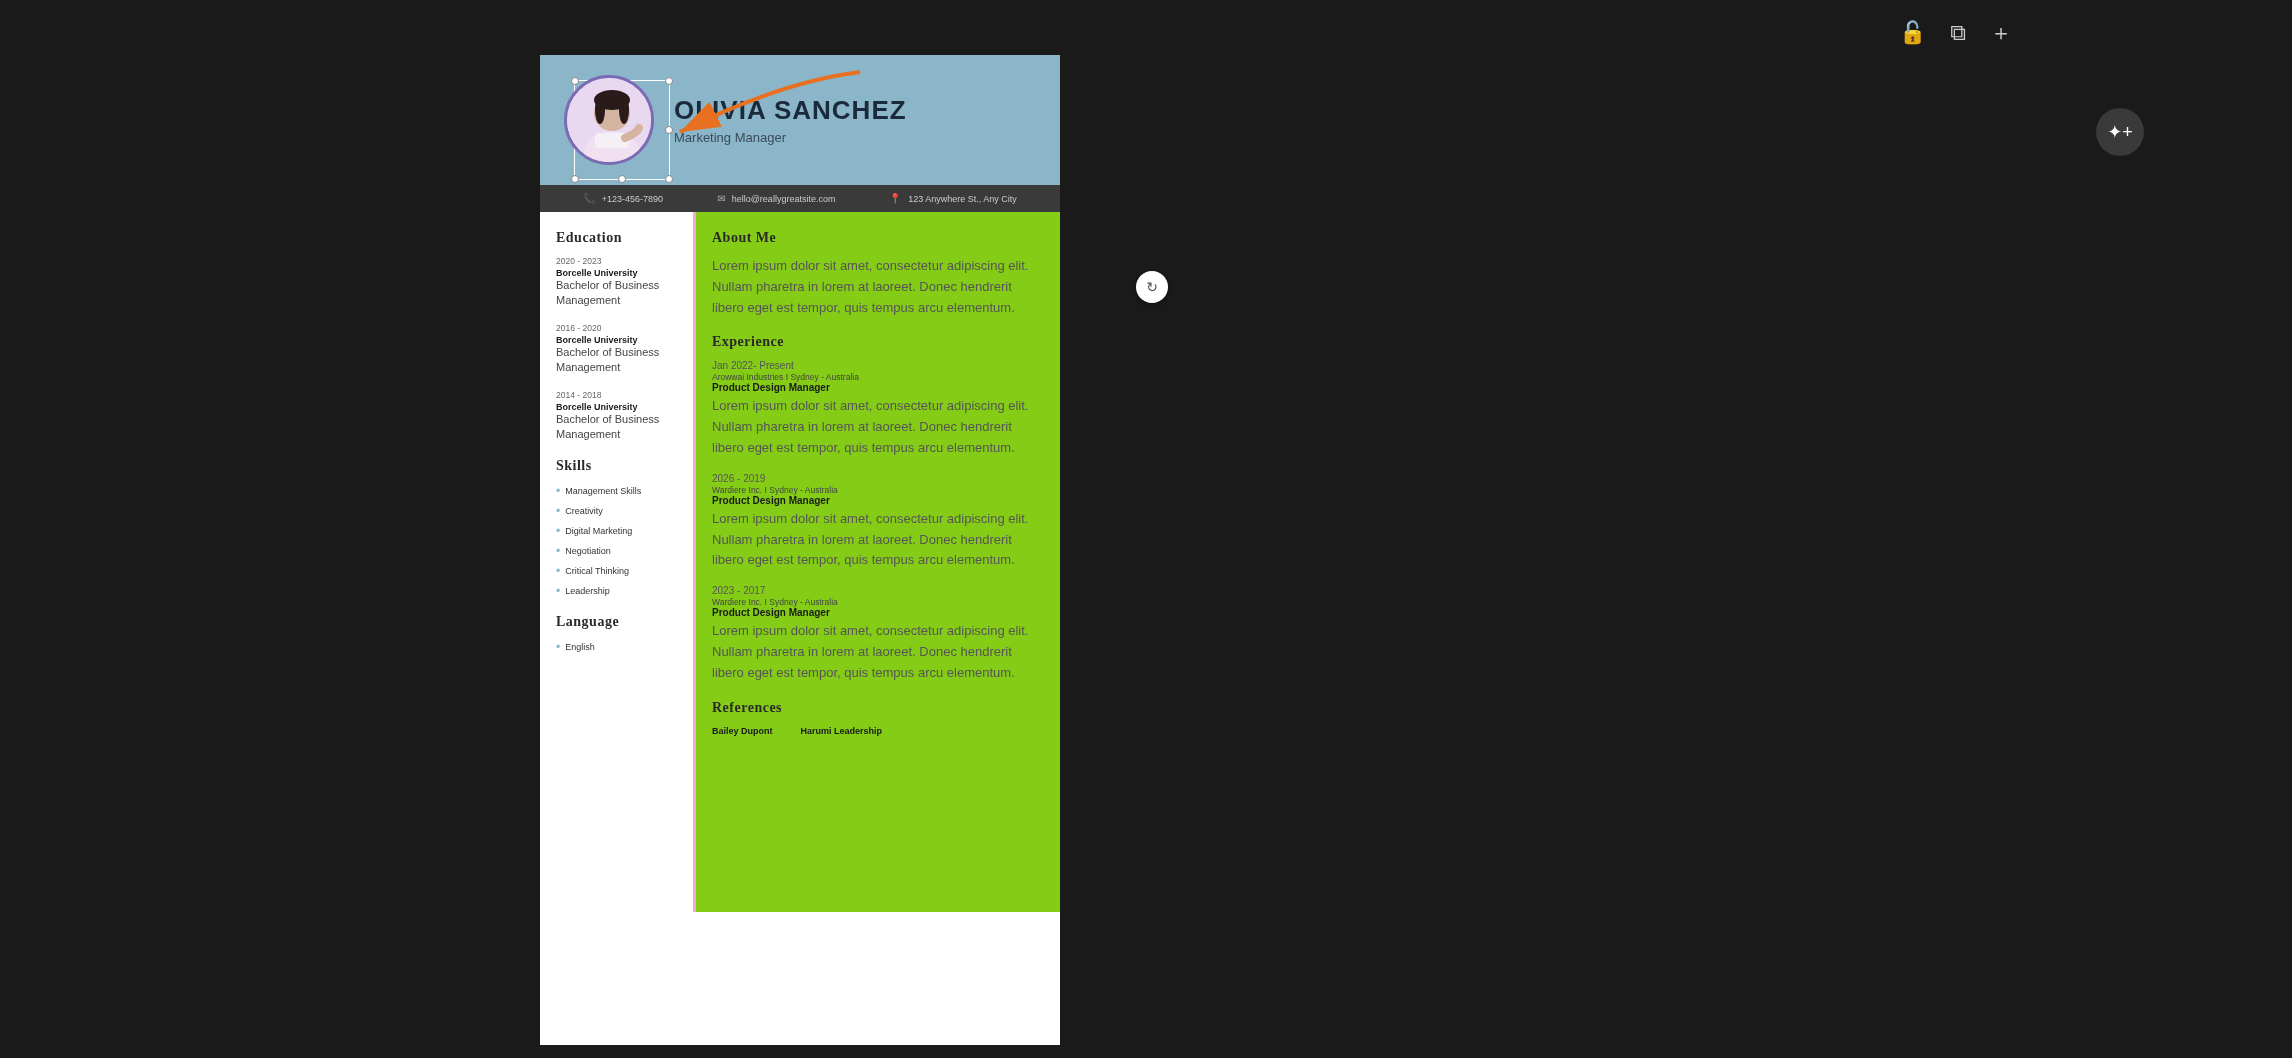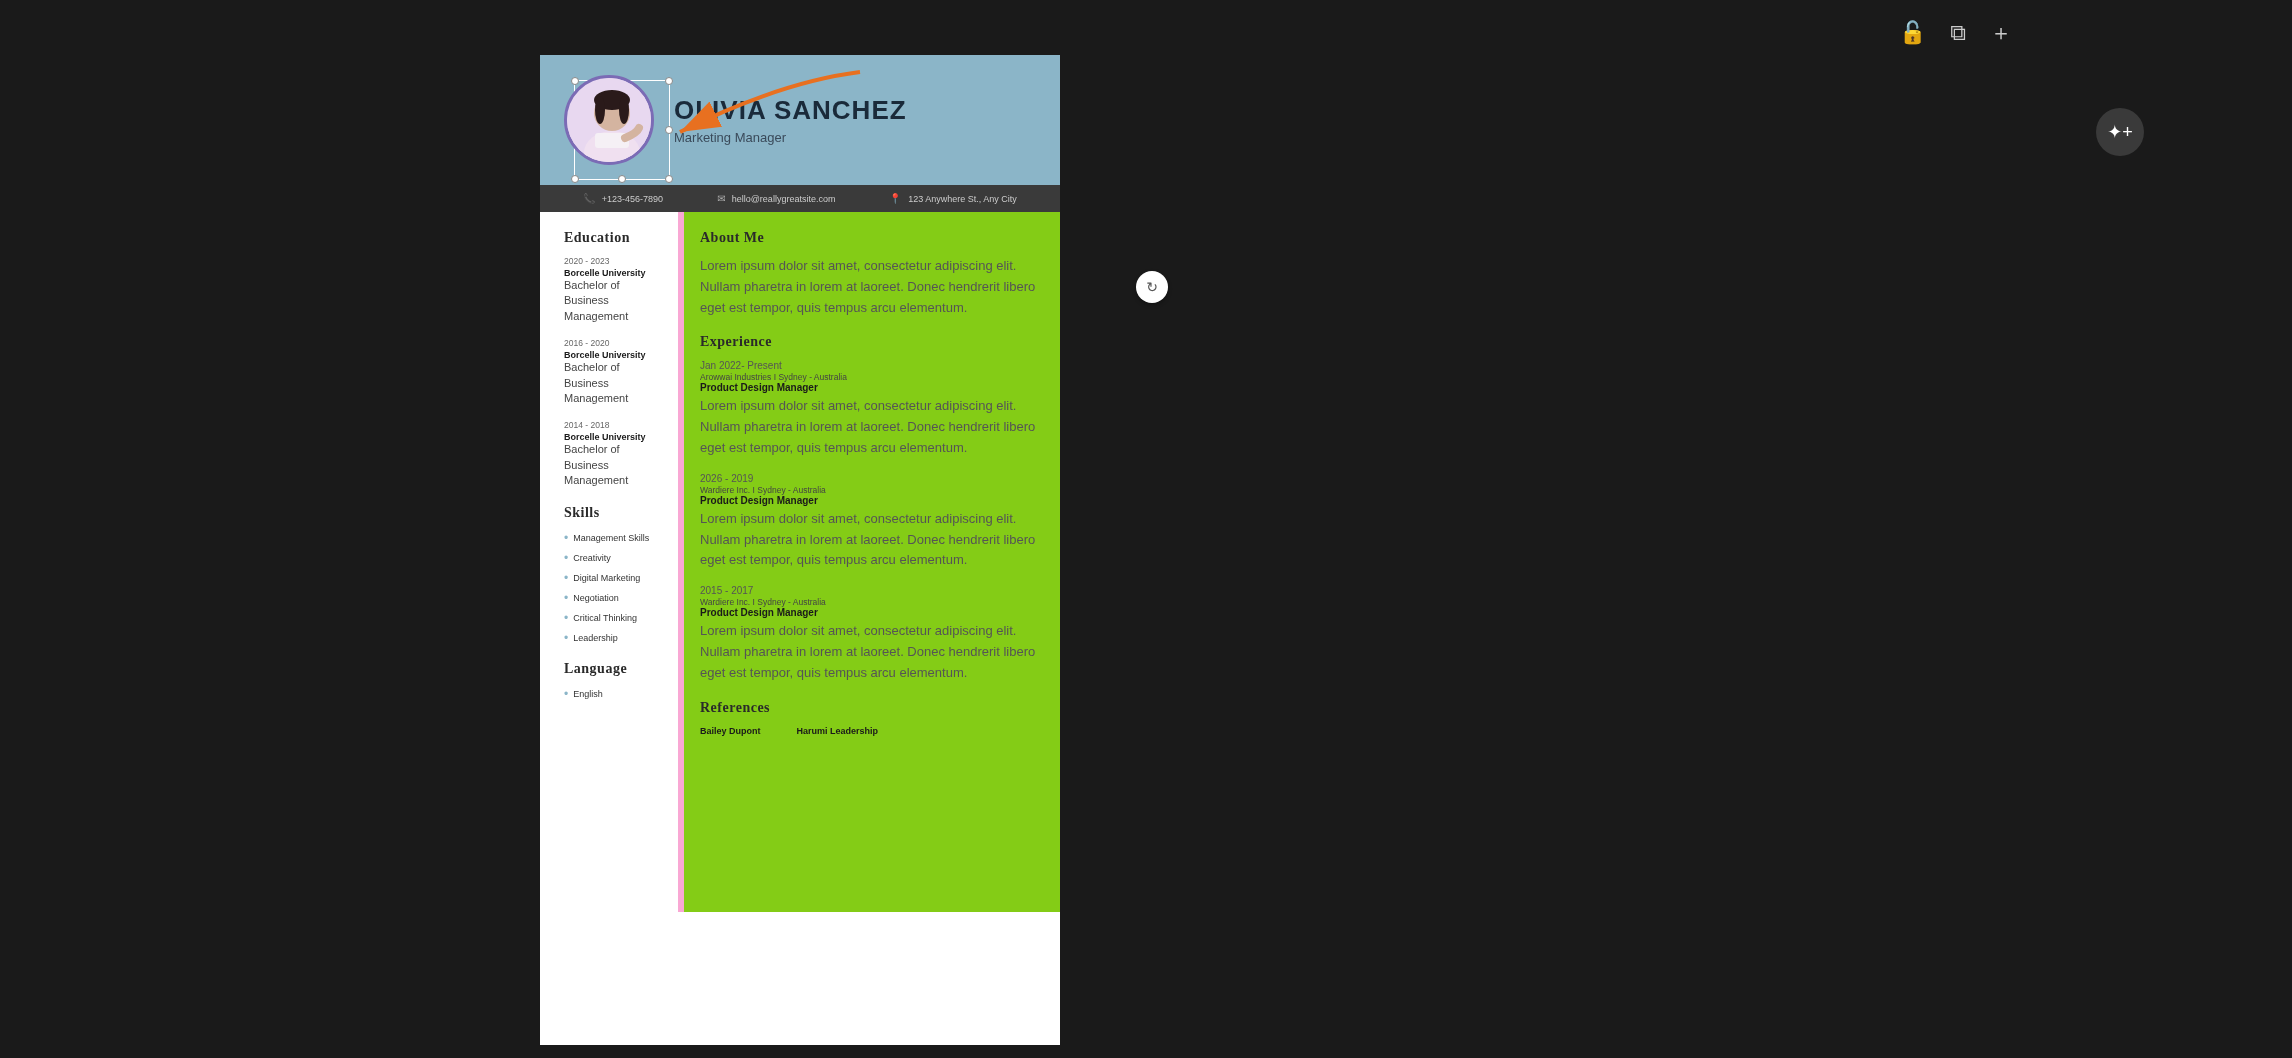--- a/index.html
+++ b/index.html
@@ -154,24 +154,24 @@
     }
 
     
     .resume-body {
       display: flex;
       min-height: 700px;
     }
 
     
     .left-col {
-      width: 144px;
-      padding: 18px 24px;
+      width: 156px;
+      padding: 18px 16px;
       background: white;
-      border-right: 6px solid #f9a8d4;
+      border-right: 3px solid #f9a8d4;
       flex-shrink: 0;
     }
 
     
     .right-col {
       flex: 1;
       padding: 18px 16px;
       background: #84cc16;
     }
 
@@ -268,21 +268,21 @@
 
     .exp-role {
       font-size: 10px;
       font-weight: 700;
       color: #1a1a1a;
       margin-bottom: 3px;
     }
 
     .references-row {
       display: flex;
-      gap: 36px;
+      gap: 28px;
     }
 
     .ref-name {
       font-size: 9px;
       font-weight: 700;
       color: #1a1a1a;
     }
 
     
     .fab {
@@ -469,21 +469,21 @@
         </div>
 
         <div class="exp-entry">
           <div class="exp-period">2026 - 2019</div>
           <div class="exp-company">Wardiere Inc. I Sydney - Australia</div>
           <div class="exp-role">Product Design Manager</div>
           <div class="body-text">Lorem ipsum dolor sit amet, consectetur adipiscing elit. Nullam pharetra in lorem at laoreet. Donec hendrerit libero eget est tempor, quis tempus arcu elementum.</div>
         </div>
 
         <div class="exp-entry">
-          <div class="exp-period">2015 - 2017</div>
+          <div class="exp-period">2023 - 2017</div>
           <div class="exp-company">Wardiere Inc. I Sydney - Australia</div>
           <div class="exp-role">Product Design Manager</div>
           <div class="body-text">Lorem ipsum dolor sit amet, consectetur adipiscing elit. Nullam pharetra in lorem at laoreet. Donec hendrerit libero eget est tempor, quis tempus arcu elementum.</div>
         </div>
       </div>
 
       <div class="references-section">
         <div class="section-title">References</div>
         <div class="references-row">
           <div>

